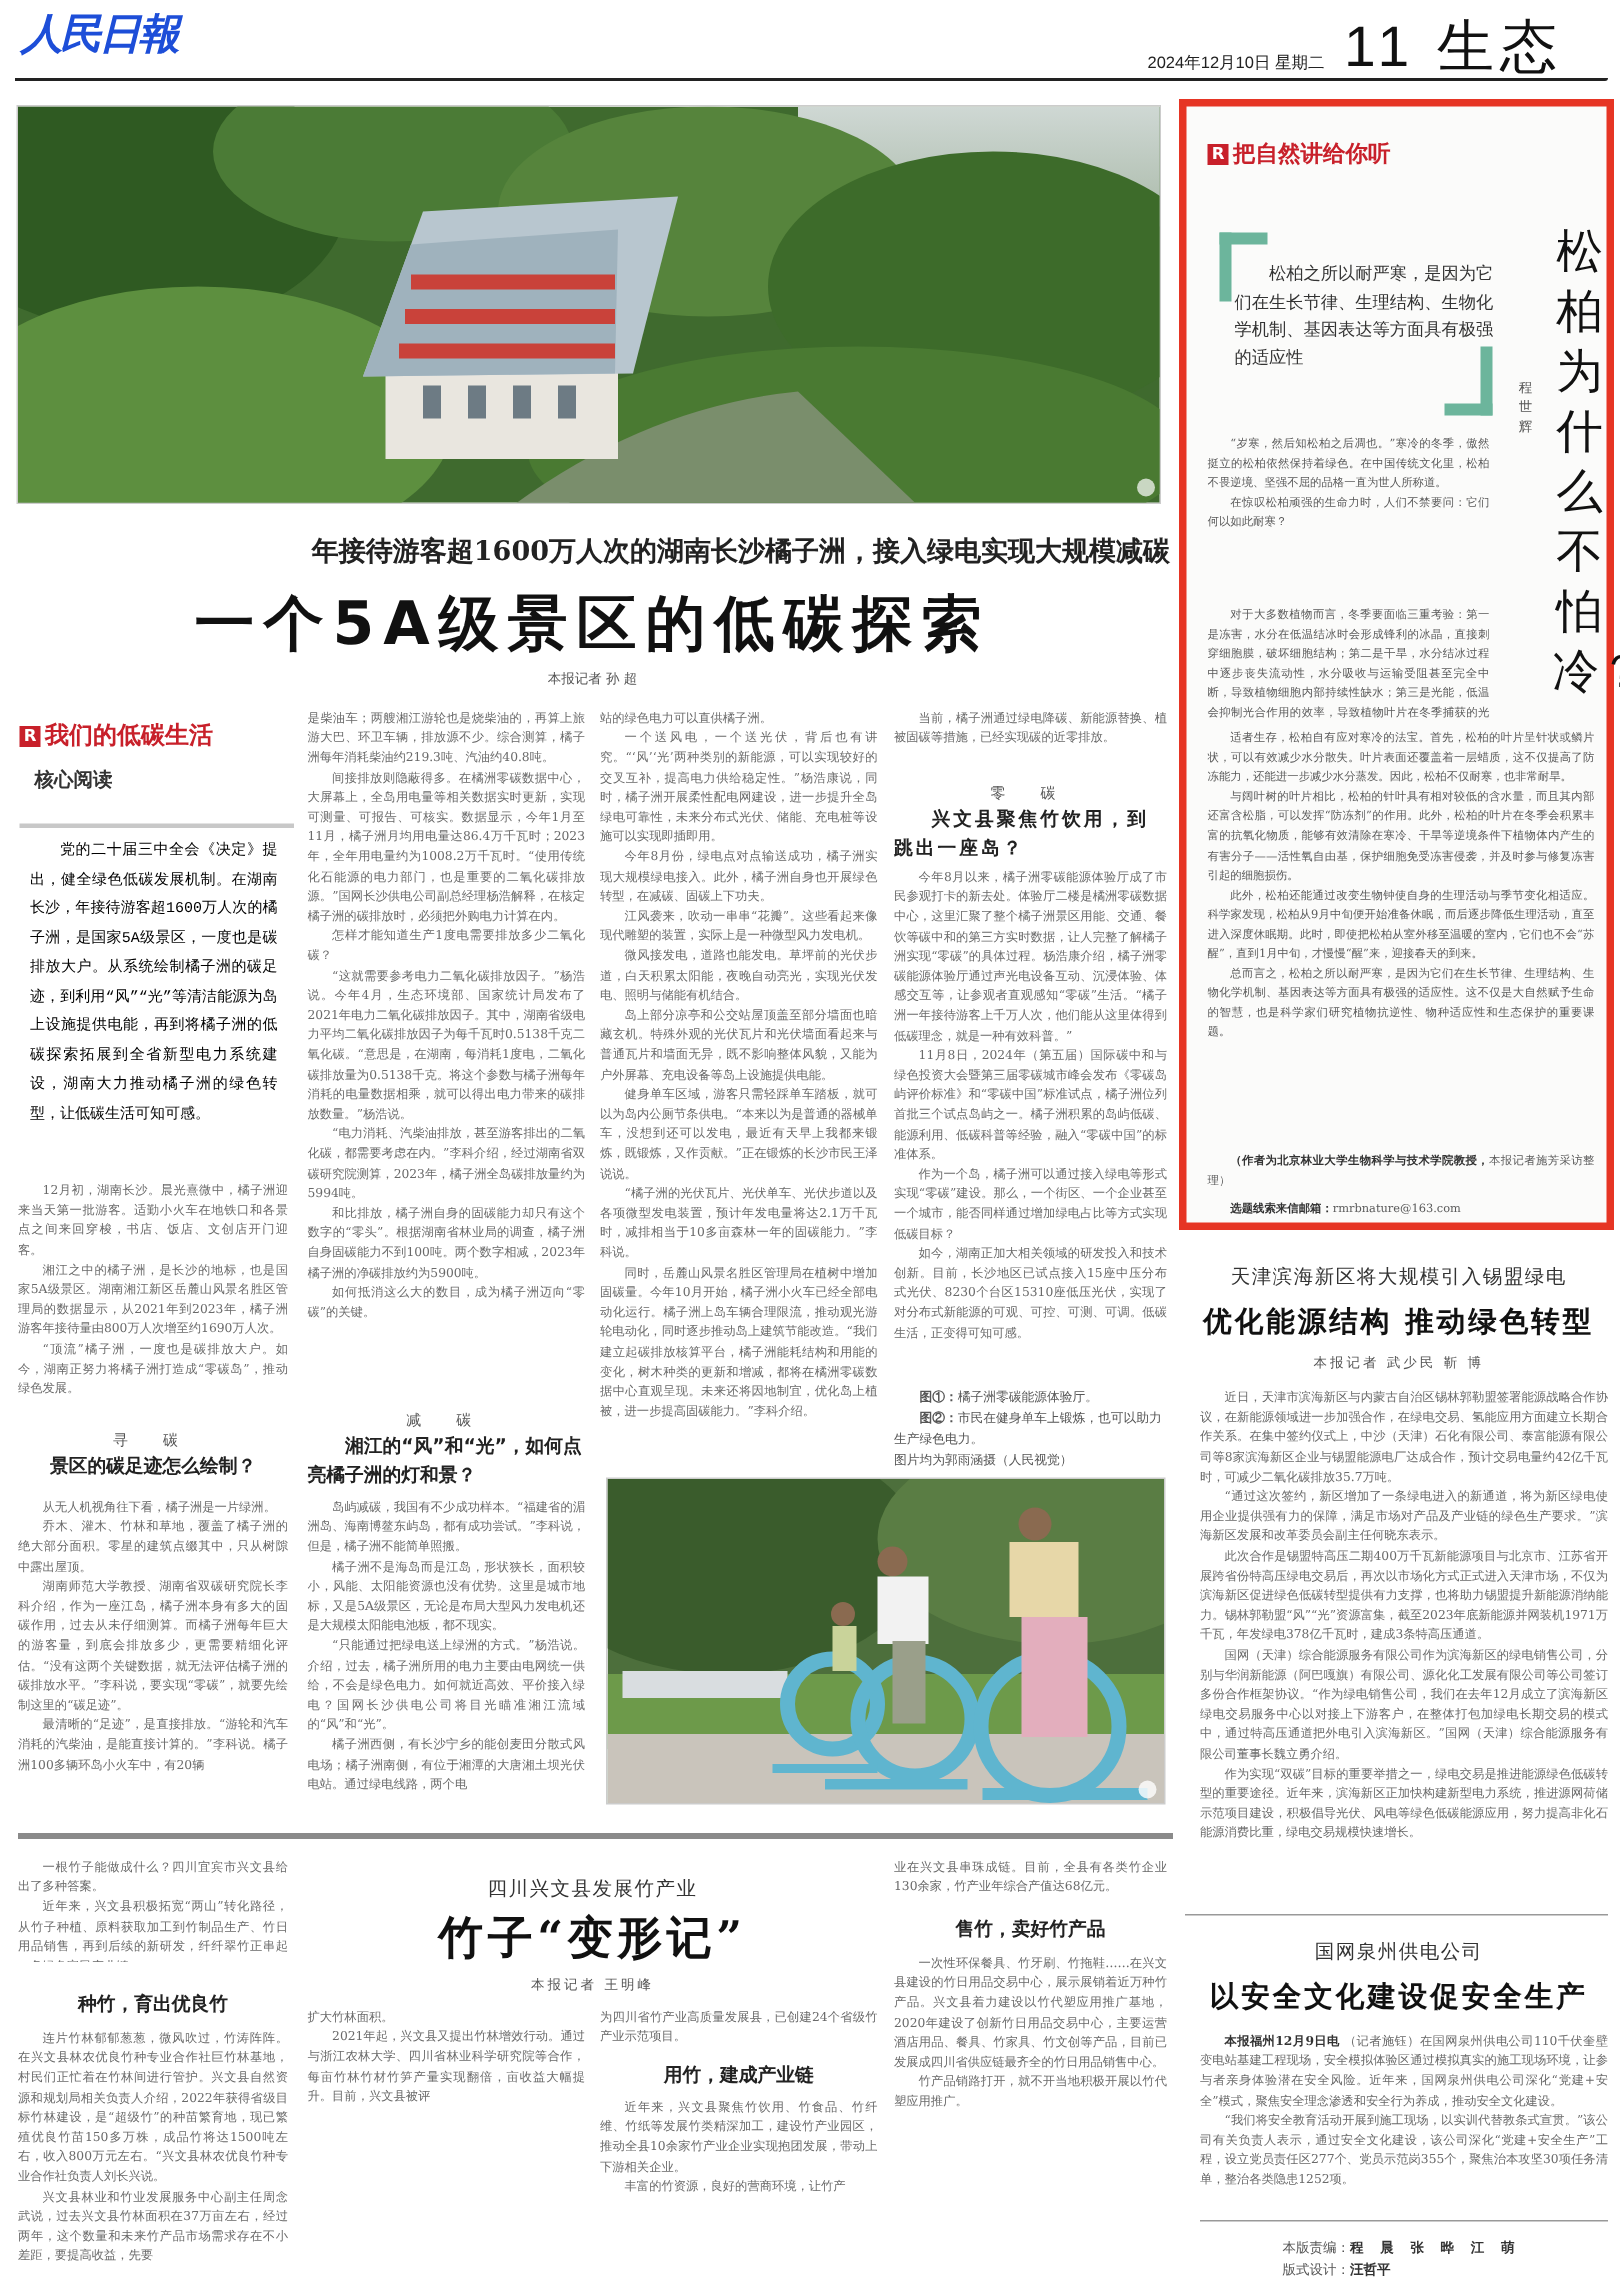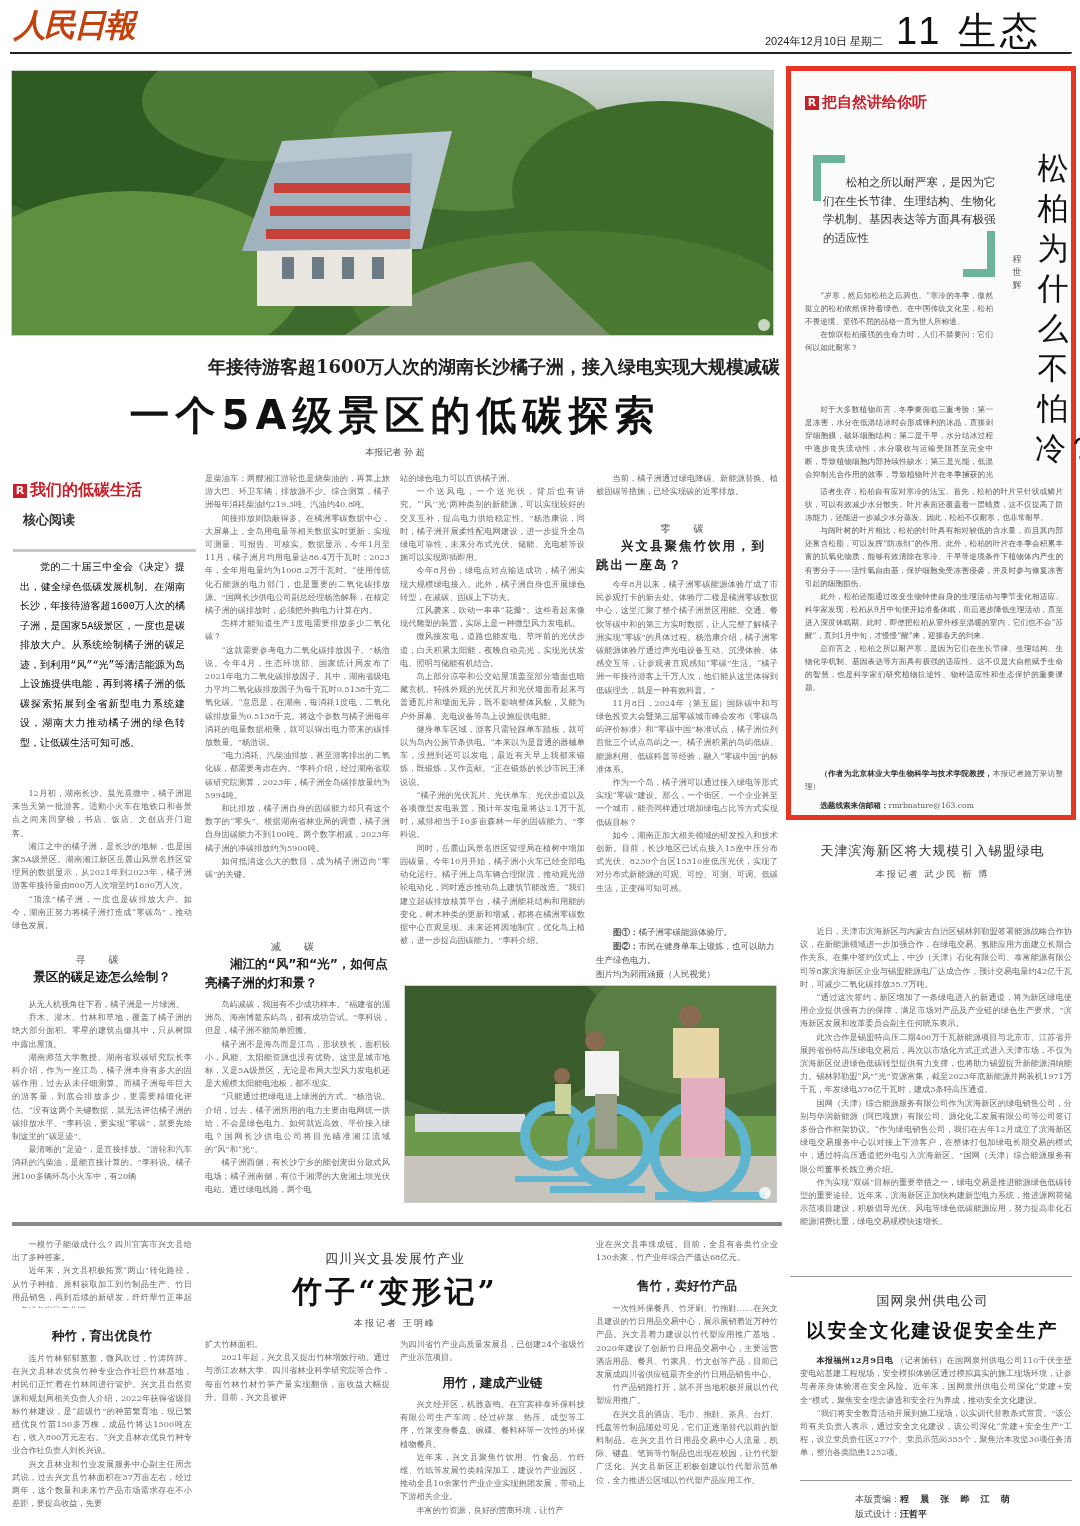--- a/index.html
+++ b/index.html
@@ -1,19 +1,19 @@
 <!DOCTYPE html>
 <html><head>
 <meta charset="utf-8">
 <style>
 *{box-sizing:border-box;margin:0;padding:0}
 html,body{width:1080px;height:1526px;background:#fff;overflow:hidden}
 body{font-family:"DejaVu Serif",serif;color:#3a3a3a;position:relative}
 .abs{position:absolute}
-.masthead-logo{left:14px;top:4px;font-size:32px;font-style:italic;font-weight:bold;color:#c2410c;letter-spacing:-2px;font-family:"DejaVu Serif",serif}
+.masthead-logo{left:14px;top:4px;font-size:28px;font-style:italic;font-weight:bold;color:#1d4ed8;letter-spacing:-2px;font-family:"DejaVu Serif",serif}
 .masthead-date{left:765px;top:34px;font-size:11px;color:#222;font-family:"Liberation Sans",sans-serif}
 .masthead-page{left:896px;top:6px;font-size:38px;color:#111;font-family:"Liberation Sans",sans-serif;letter-spacing:4px}
 .masthead-rule{left:10px;top:52px;width:1062px;height:2px;background:#222;border-radius:0 0 6px 0}
 .photo{left:11px;top:70px;width:763px;height:266px;overflow:hidden;border:1px solid #ccc}
 .photo svg{display:block}
 .sub-head{left:10px;top:355px;width:770px;text-align:right;font-size:18px;font-weight:bold;color:#222;font-family:"DejaVu Serif",serif}
 .main-head{left:10px;top:388px;width:770px;text-align:center;font-size:40px;font-weight:bold;color:#111;font-family:"DejaVu Sans",sans-serif;letter-spacing:6px}
 .byline{left:10px;top:446px;width:770px;text-align:center;font-size:9px;color:#555}
 .col{font-size:8.2px;line-height:13.2px;color:#6a6a6a;text-align:justify;overflow:hidden}
 .col p{text-indent:2em}
@@ -217,20 +217,21 @@
     </div>
     <div class="box-text" style="position:absolute;left:0;top:674px;width:258px">
       <p><b style="color:#333">（作者为北京林业大学生物科学与技术学院教授，</b><span>本报记者施芳采访整理）</span></p>
       <p style="margin-top:6px"><b style="color:#333">选题线索来信邮箱：</b><span>rmrbnature@163.com</span></p>
     </div>
   </div>
 </div>
 
 <div class="abs ctr" style="left:790px;top:842px;width:285px">
   <div class="news-sub">天津滨海新区将大规模引入锡盟绿电</div>
+  <div class="news-head" style="margin-top:8px">优化能源结构  推动绿色转型</div>
   <div style="font-size:9px;color:#555;margin-top:8px;letter-spacing:2px">本报记者 武少民 靳 博</div>
 </div>
 <div class="abs col" style="left:800px;top:925px;width:272px;height:340px">
   <p>近日，天津市滨海新区与内蒙古自治区锡林郭勒盟签署能源战略合作协议，在新能源领域进一步加强合作，在绿电交易、氢能应用方面建立长期合作关系。在集中签约仪式上，中沙（天津）石化有限公司、泰富能源有限公司等8家滨海新区企业与锡盟能源电厂达成合作，预计交易电量约42亿千瓦时，可减少二氧化碳排放35.7万吨。</p>
   <p>“通过这次签约，新区增加了一条绿电进入的新通道，将为新区绿电使用企业提供强有力的保障，满足市场对产品及产业链的绿色生产要求。”滨海新区发展和改革委员会副主任何晓东表示。</p>
   <p>此次合作是锡盟特高压二期400万千瓦新能源项目与北京市、江苏省开展跨省份特高压绿电交易后，再次以市场化方式正式进入天津市场，不仅为滨海新区促进绿色低碳转型提供有力支撑，也将助力锡盟提升新能源消纳能力。锡林郭勒盟“风”“光”资源富集，截至2023年底新能源并网装机1971万千瓦，年发绿电378亿千瓦时，建成3条特高压通道。</p>
   <p>国网（天津）综合能源服务有限公司作为滨海新区的绿电销售公司，分别与华润新能源（阿巴嘎旗）有限公司、源化化工发展有限公司等公司签订多份合作框架协议。“作为绿电销售公司，我们在去年12月成立了滨海新区绿电交易服务中心以对接上下游客户，在整体打包加绿电长期交易的模式中，通过特高压通道把外电引入滨海新区。”国网（天津）综合能源服务有限公司董事长魏立勇介绍。</p>
   <p>作为实现“双碳”目标的重要举措之一，绿电交易是推进能源绿色低碳转型的重要途径。近年来，滨海新区正加快构建新型电力系统，推进源网荷储示范项目建设，积极倡导光伏、风电等绿色低碳能源应用，努力提高非化石能源消费比重，绿电交易规模快速增长。</p>
 </div>
 <div class="abs rule-h" style="left:790px;top:1276px;width:282px;height:1px;background:#999"></div>
@@ -267,25 +268,23 @@
 </div>
 <div class="abs col" style="left:205px;top:1338px;width:185px;height:185px">
   <p style="text-indent:0">扩大竹林面积。</p>
   <p>2021年起，兴文县又提出竹林增效行动。通过与浙江农林大学、四川省林业科学研究院等合作，每亩竹林竹材竹笋产量实现翻倍，亩收益大幅提升。目前，兴文县被评</p>
 </div>
 <div class="abs col" style="left:400px;top:1338px;width:185px;height:28px">
   <p style="text-indent:0">为四川省竹产业高质量发展县，已创建24个省级竹产业示范项目。</p>
 </div>
 <div class="abs subsec-title ctr" style="left:400px;top:1373px;width:185px">用竹，建成产业链</div>
 <div class="abs col" style="left:400px;top:1398px;width:185px;height:125px">
-  <p>兴文经开区，机器轰鸣。在宜宾祥泰环保科技有限公司生产车间，经过碎浆、热压、成型等工序，竹浆变身餐盘、碗碟、餐料杯等一次性的环保植物餐具。</p>
   <p>近年来，兴文县聚焦竹饮用、竹食品、竹纤维、竹纸等发展竹类精深加工，建设竹产业园区，推动全县10余家竹产业企业实现抱团发展，带动上下游相关企业。</p>
   <p>丰富的竹资源，良好的营商环境，让竹产</p>
 </div>
 <div class="abs col" style="left:596px;top:1238px;width:182px;height:30px">
   <p style="text-indent:0">业在兴文县串珠成链。目前，全县有各类竹企业130余家，竹产业年综合产值达68亿元。</p>
 </div>
 <div class="abs subsec-title ctr" style="left:596px;top:1276px;width:182px">售竹，卖好竹产品</div>
 <div class="abs col" style="left:596px;top:1302px;width:182px;height:220px">
   <p>一次性环保餐具、竹牙刷、竹拖鞋……在兴文县建设的竹日用品交易中心，展示展销着近万种竹产品。兴文县着力建设以竹代塑应用推广基地，2020年建设了创新竹日用品交易中心，主要运营酒店用品、餐具、竹家具、竹文创等产品，目前已发展成四川省供应链最齐全的竹日用品销售中心。</p>
   <p>竹产品销路打开，就不开当地积极开展以竹代塑应用推广。</p>
-  <p>在兴文县的酒店、毛巾、拖鞋、茶具、台灯、托盘等竹制品随处可见，它们正逐渐替代以前的塑料制品。在兴文县竹日用品交易中心人流量，凯际、键盘、笔筒等竹制品也出现在校园，让竹代塑广泛化。兴文县新区正积极创建以竹代塑示范单位，全力推进公区域以竹代塑产品应用工作。</p>
 </div>
 
 </body></html>

